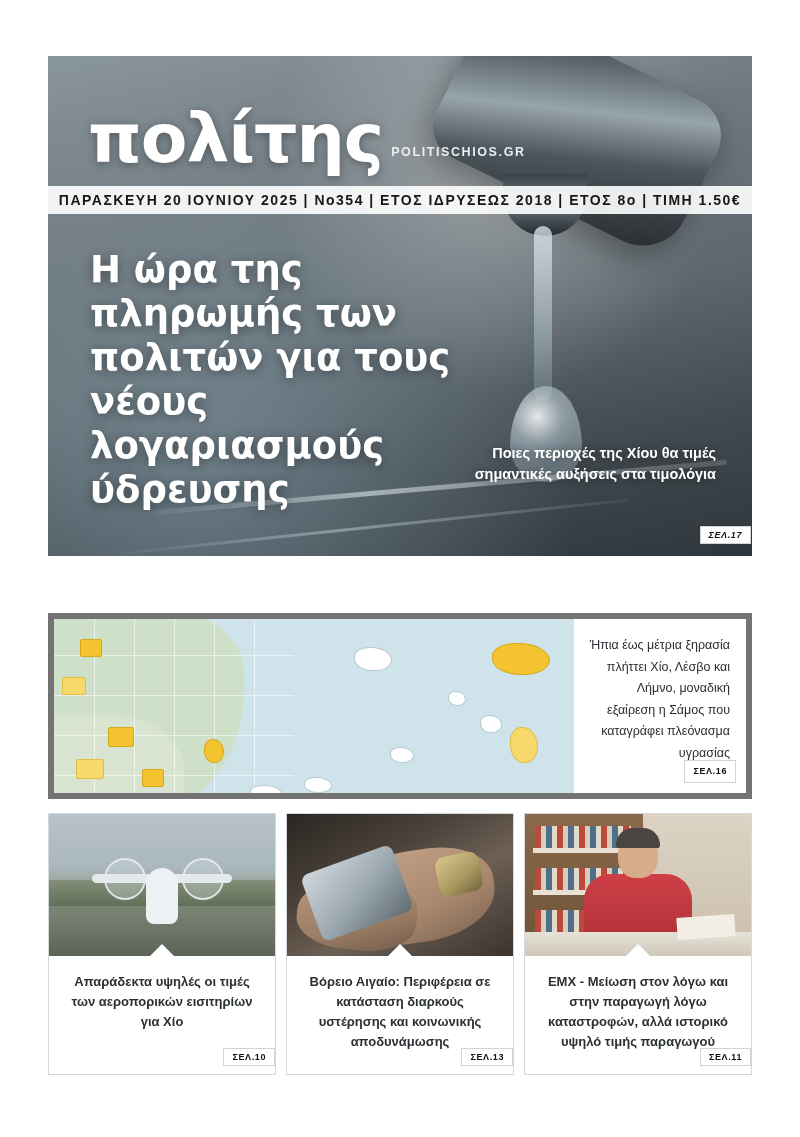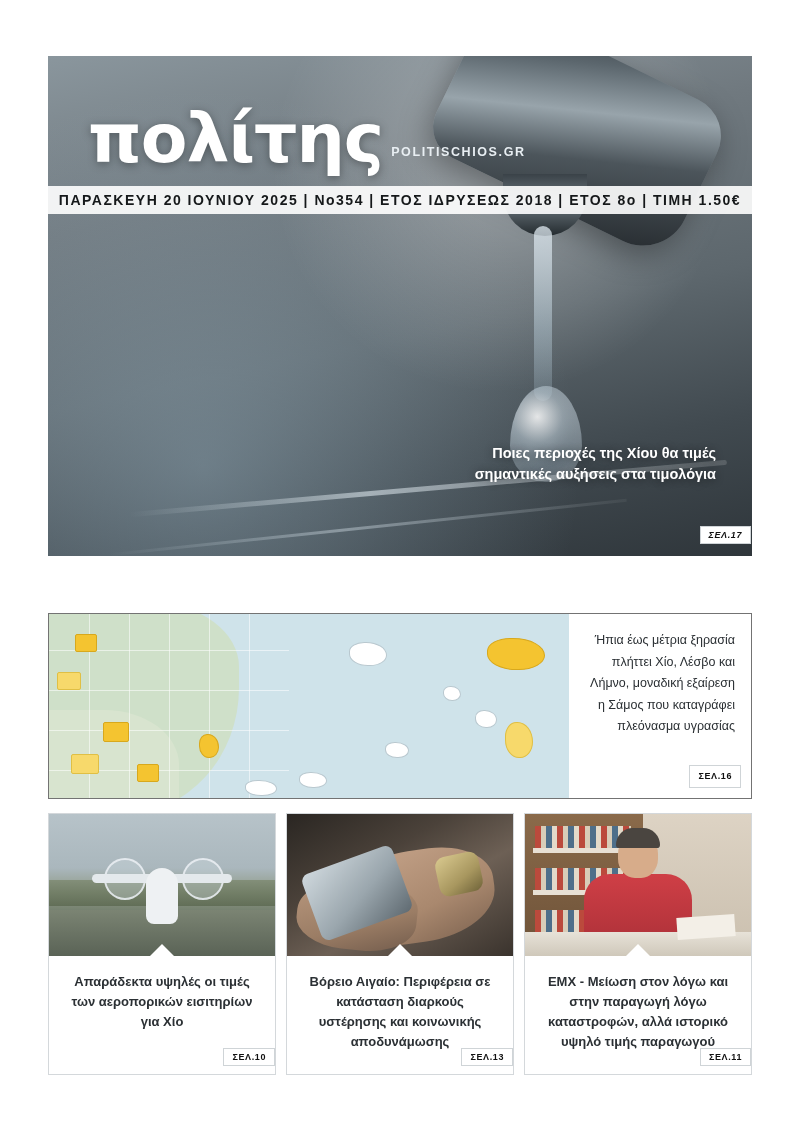--- a/index.html
+++ b/index.html
@@ -182,21 +182,21 @@
   }
   .hero-tag { right: 1px; bottom: 12px; font-style: italic; }
 
   
   .map-block {
     position: absolute;
     left: 48px;
     top: 613px;
     width: 704px;
     height: 186px;
-    border: 1px solid #737373;
+    border: 6px solid #737373;
     background: #ffffff;
     box-sizing: border-box;
     display: flex;
     overflow: hidden;
   }
   .map-img {
     position: relative;
     width: 520px;
     height: 100%;
     background: #cfe3ea;
@@ -392,20 +392,21 @@
       <div class="streak2"></div>
     </div>
 
     <div class="logo-wrap">
       <div class="logo-word">πολίτης</div>
       <div class="logo-sub">POLITISCHIOS.GR</div>
     </div>
 
     <div class="dateline">ΠΑΡΑΣΚΕΥΗ 20 ΙΟΥΝΙΟΥ 2025 | Νο354 | ΕΤΟΣ ΙΔΡΥΣΕΩΣ 2018 | ΕΤΟΣ 8ο | ΤΙΜΗ 1.50€</div>
 
+    <div class="hero-headline">Η ώρα της πληρωμής των πολιτών για τους νέους λογαριασμούς ύδρευσης</div>
 
     <div class="hero-sub">Ποιες περιοχές της Χίου θα τιμές σημαντικές αυξήσεις στα τιμολόγια</div>
 
     <div class="page-tag hero-tag">ΣΕΛ.17</div>
   </div>
 
   <div class="map-block">
     <div class="map-img">
       <div class="sea"></div>
       <div class="land-left"></div>

